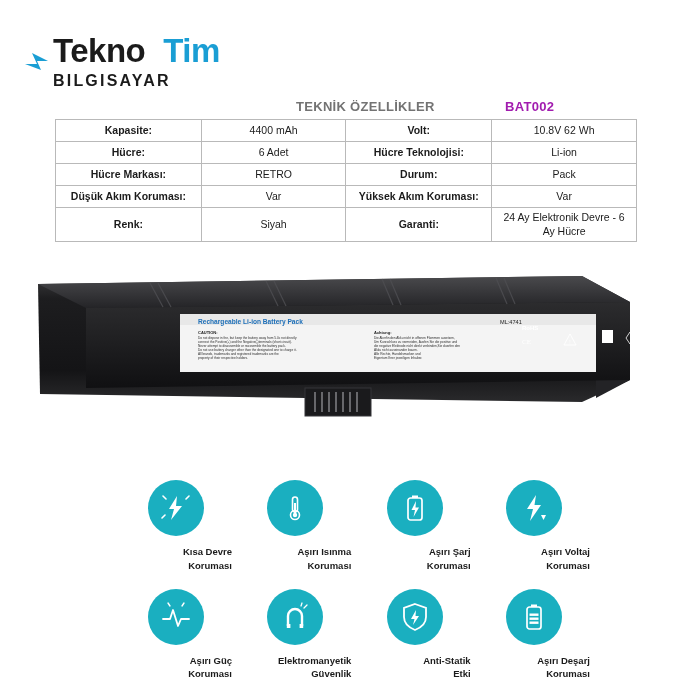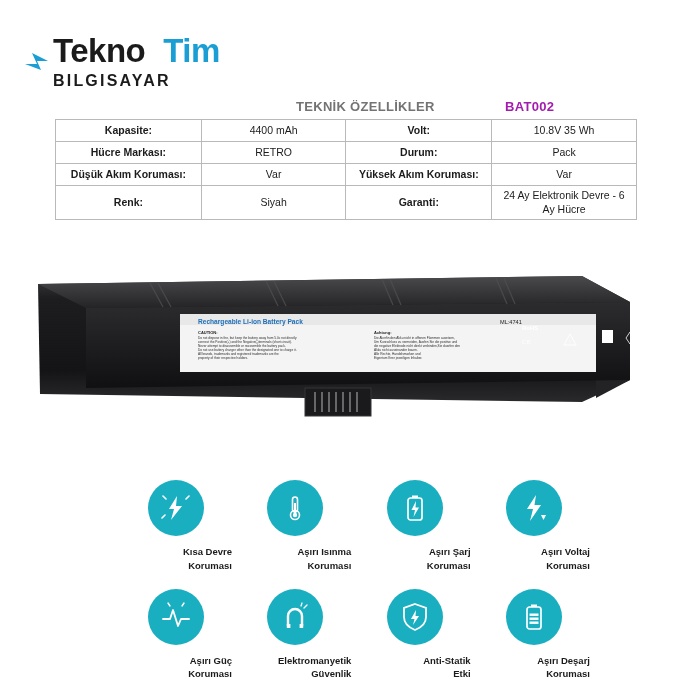--- a/index.html
+++ b/index.html
@@ -135,21 +135,27 @@
 
   <div class="spec-title">TEKNİK ÖZELLİKLER</div>
   <div class="spec-code">BAT002</div>
 
   <table class="specs">
     <tbody>
       <tr>
         <td class="label">Kapasite:</td>
         <td class="value">4400 mAh</td>
         <td class="label">Volt:</td>
-        <td class="value">10.8V 35 Wh</td>
+        <td class="value">10.8V 62 Wh</td>
+      </tr>
+      <tr>
+        <td class="label">Hücre:</td>
+        <td class="value">6 Adet</td>
+        <td class="label">Hücre Teknolojisi:</td>
+        <td class="value">Li-ion</td>
       </tr>
       <tr>
         <td class="label">Hücre Markası:</td>
         <td class="value">RETRO</td>
         <td class="label">Durum:</td>
         <td class="value">Pack</td>
       </tr>
       <tr>
         <td class="label">Düşük Akım Koruması:</td>
         <td class="value">Var</td>

